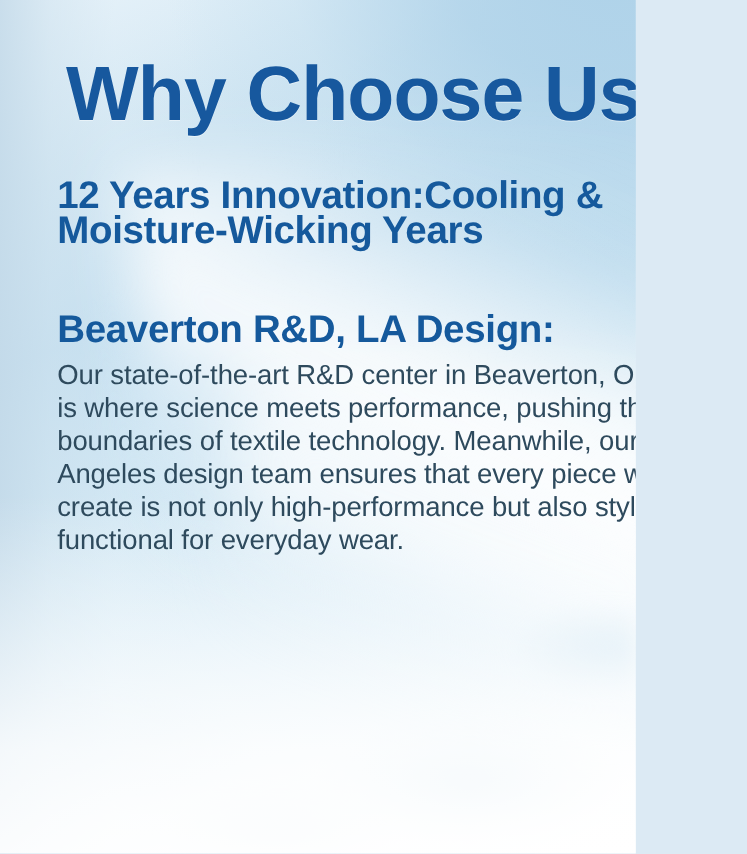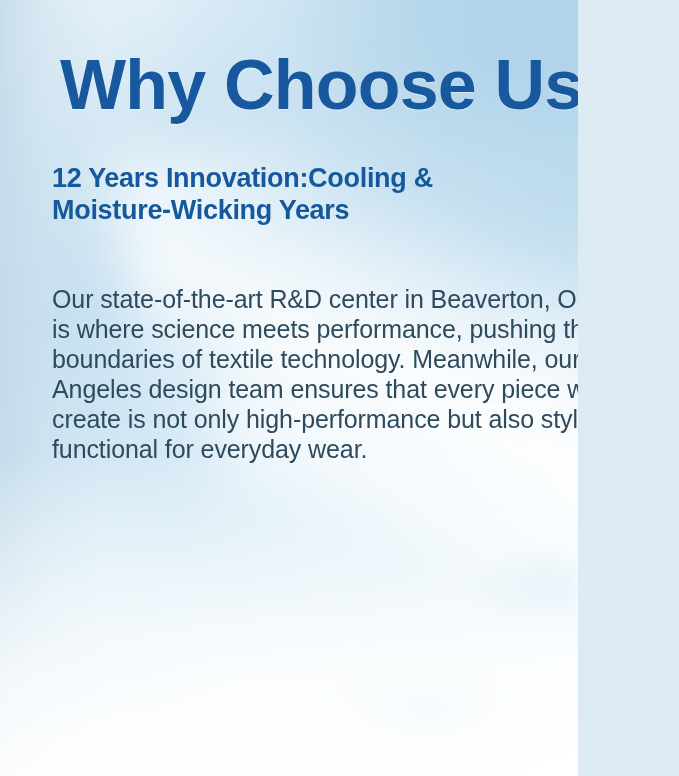--- a/index.html
+++ b/index.html
@@ -135,21 +135,21 @@
     top: 162px;
     width: 600px;
   }
 
   .section + .section {
     margin-top: 58px;
   }
 
   .section-heading {
     margin: 0 0 10px 0;
-    font-size: 27px;
+    font-size: 35px;
     line-height: 32px;
     font-weight: bold;
     letter-spacing: -0.3px;
     color: #15599c;
   }
 
   .section-body {
     margin: 0;
     font-size: 25px;
     line-height: 30px;
@@ -181,19 +181,20 @@
 
       <div class="section">
         <h2 class="section-heading">
           <span class="heading-line">12 Years Innovation:Cooling &amp;</span>
           <span class="heading-line">Moisture-Wicking Years</span>
         </h2>
       </div>
 
       <div class="section">
         <h2 class="section-heading">
+          <span class="heading-line">Beaverton R&amp;D, LA Design:</span>
         </h2>
         <p class="section-body">Our state-of-the-art R&amp;D center in Beaverton, Oregon, is where science meets performance, pushing the boundaries of textile technology. Meanwhile, our Los Angeles design team ensures that every piece we create is not only high-performance but also stylish &amp; functional for everyday wear.</p>
       </div>
 
     </div>
   </div>
 </div>
 
 </body></html>

